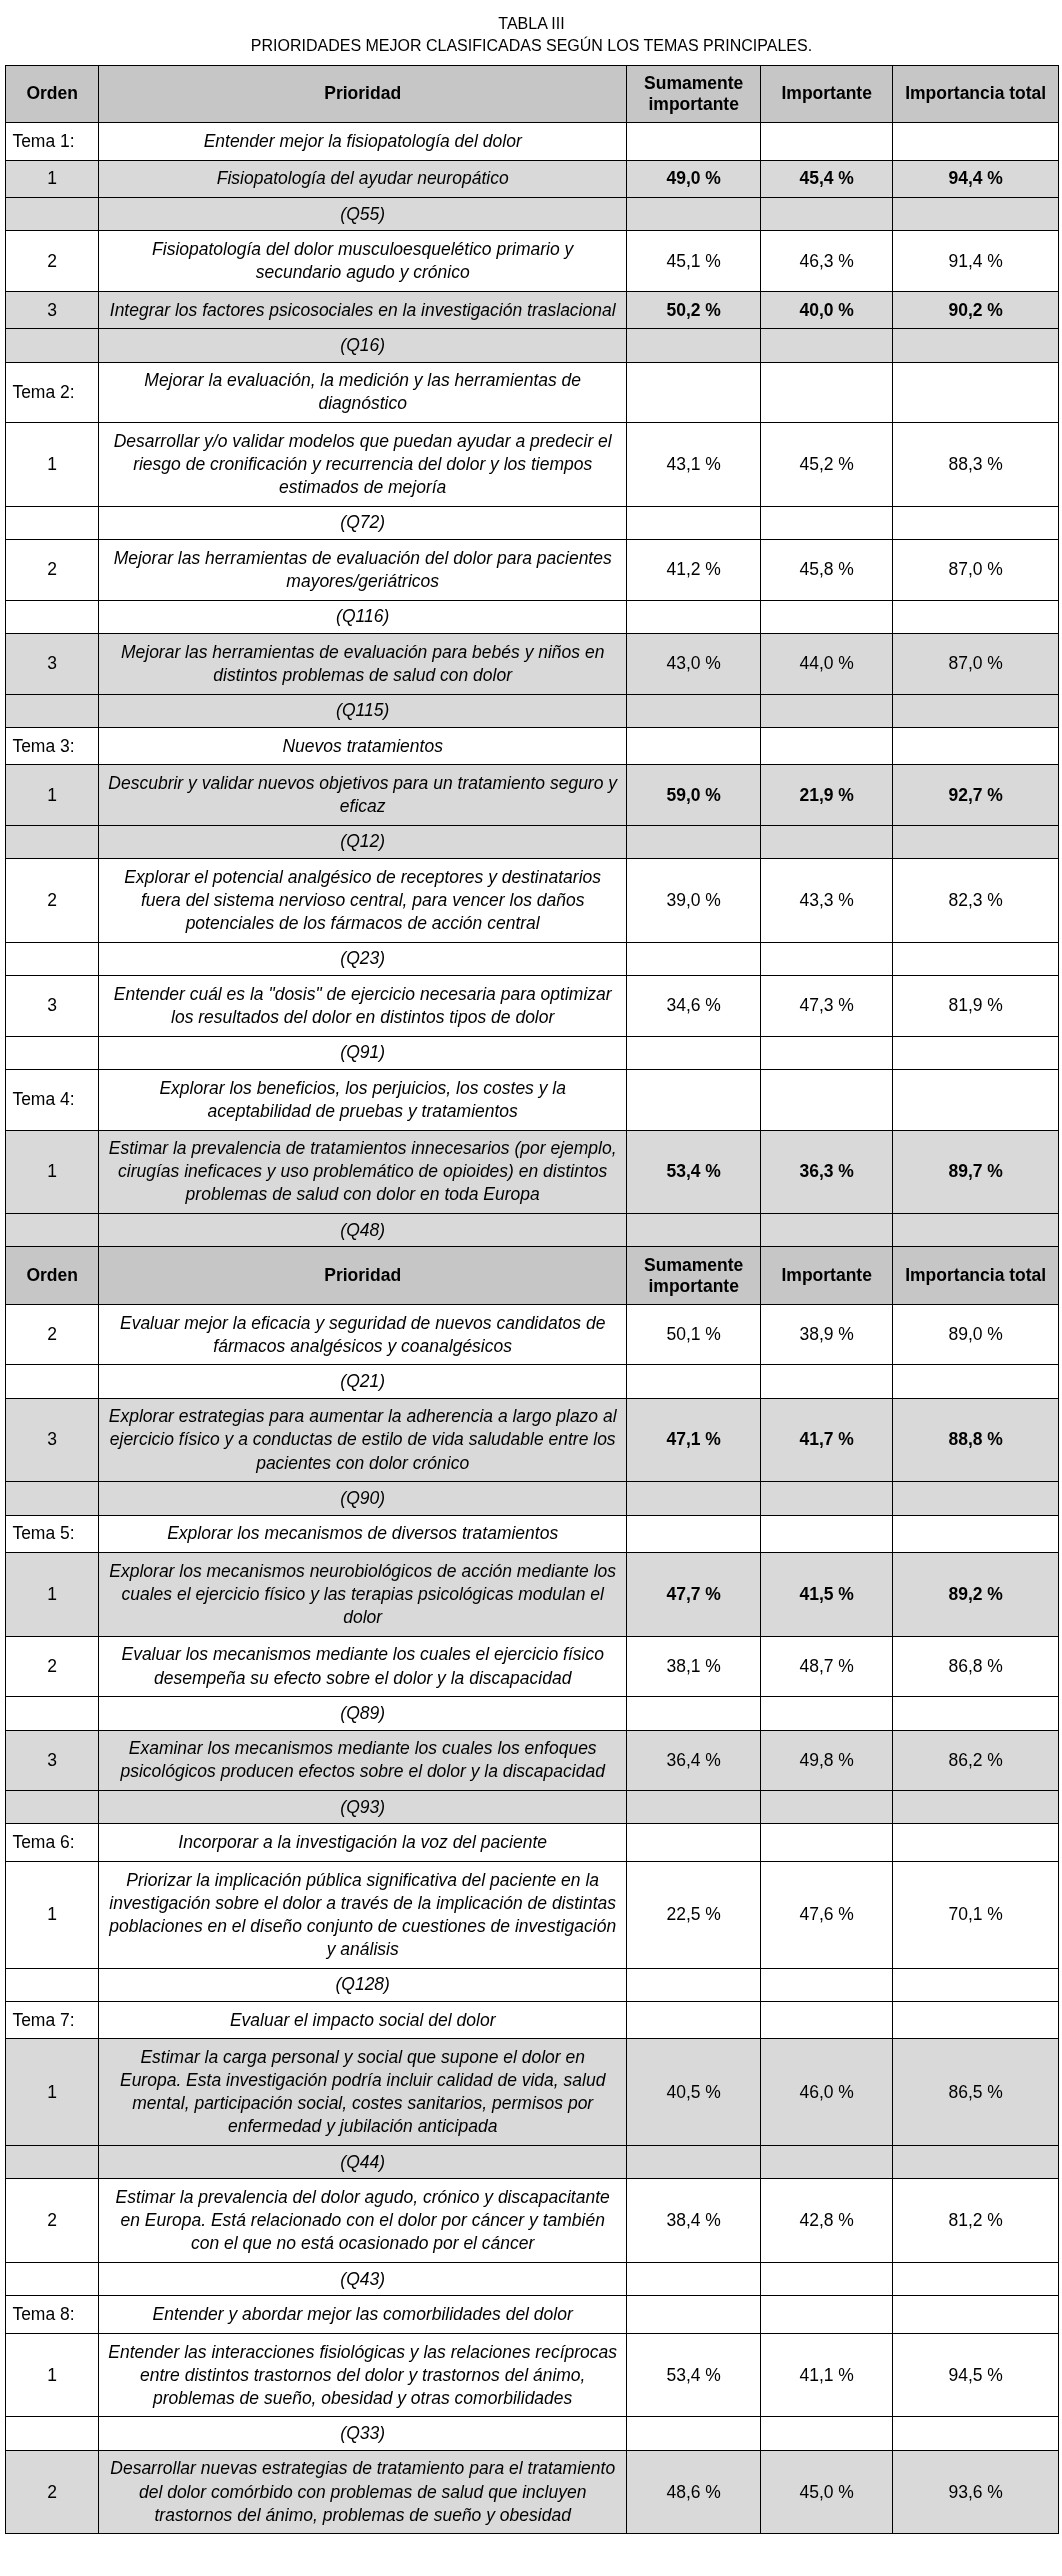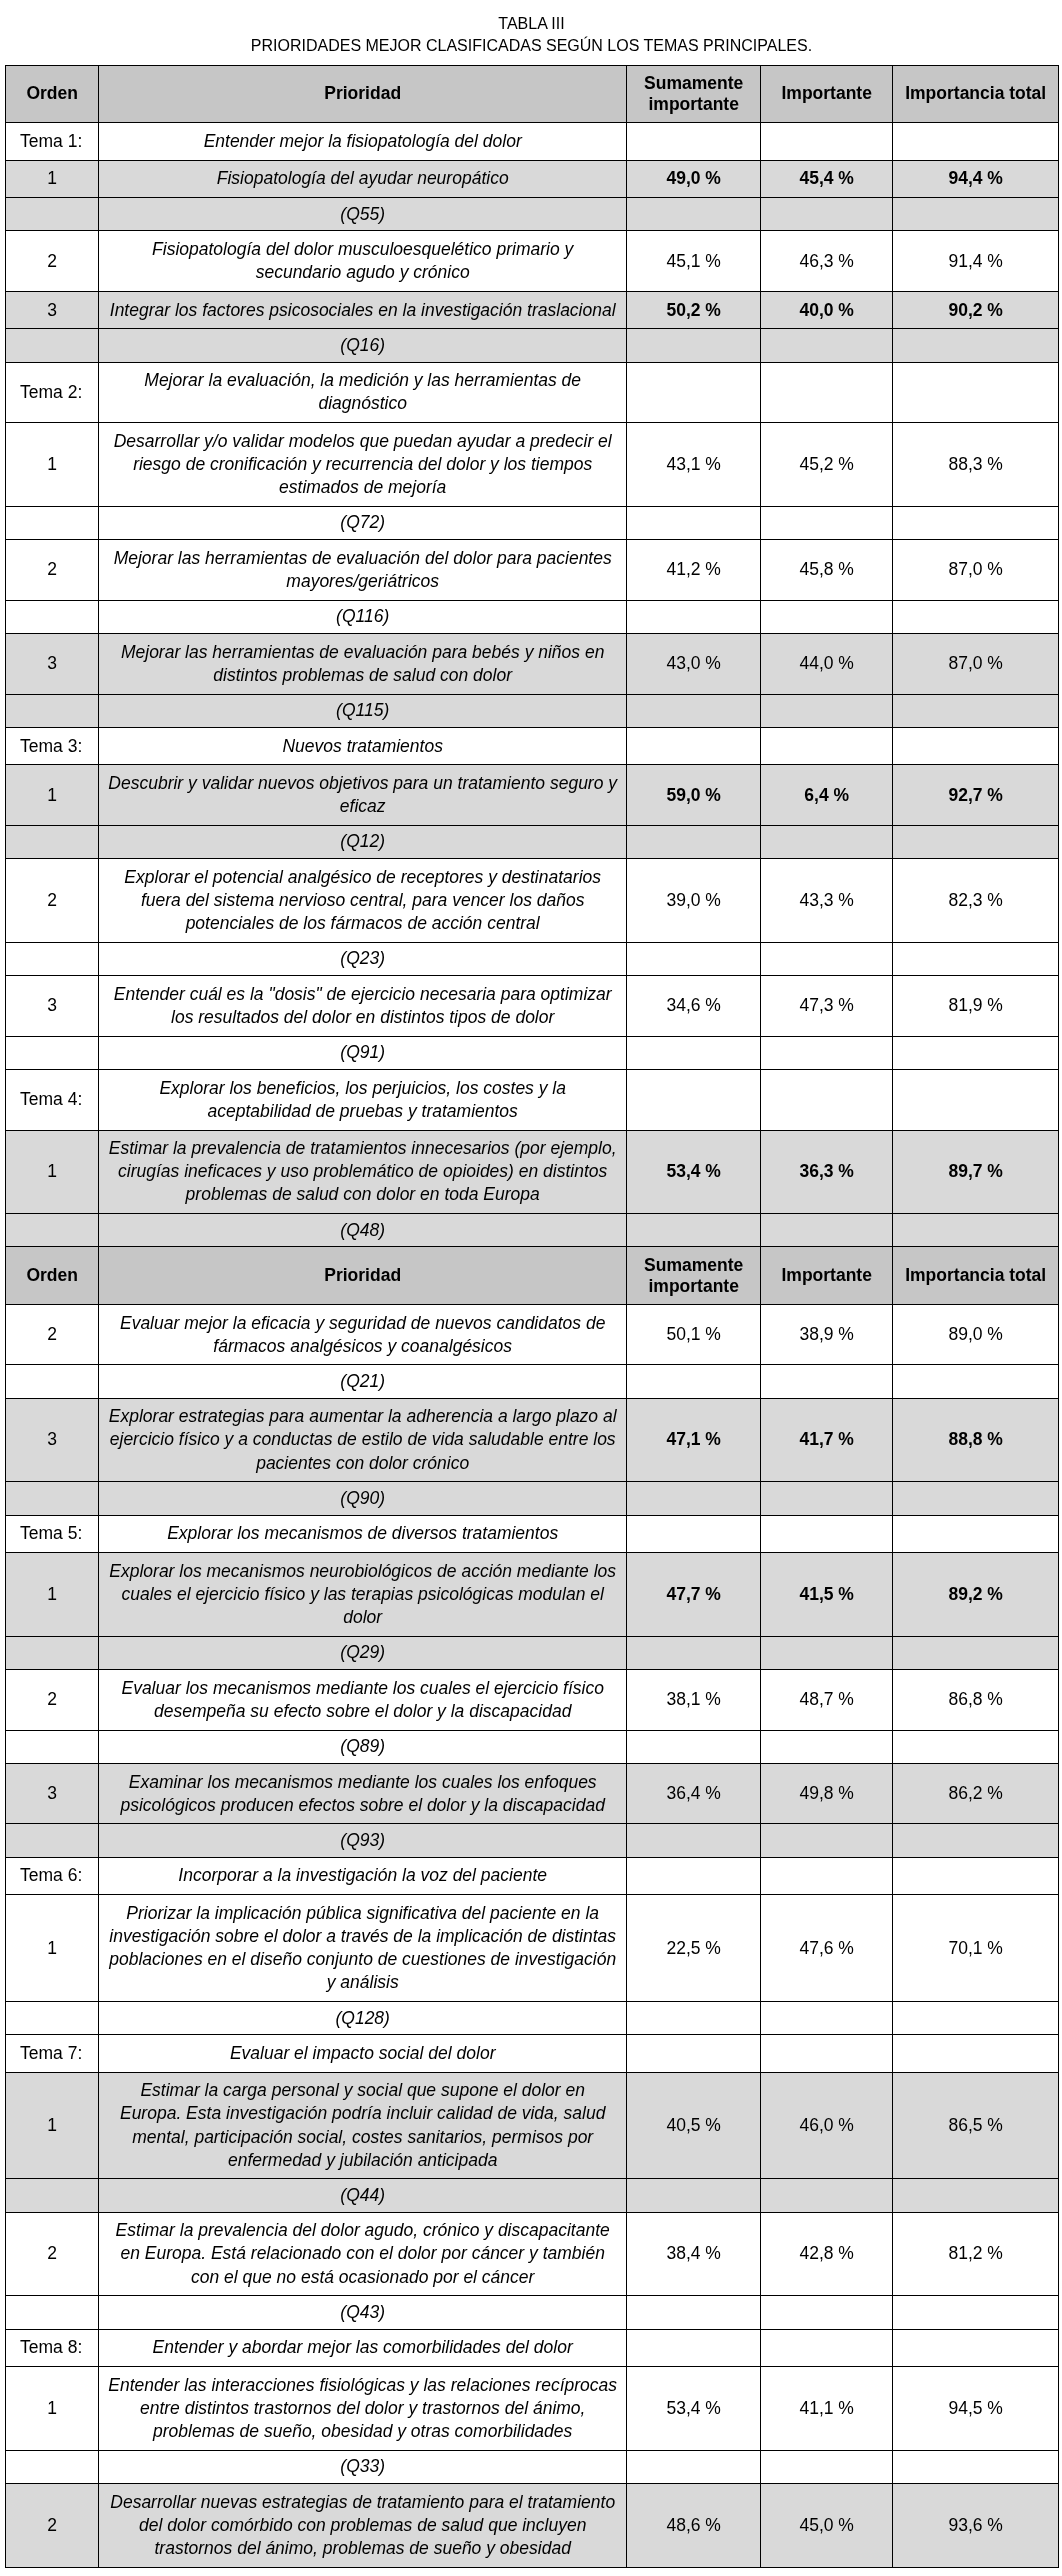--- a/index.html
+++ b/index.html
@@ -44,21 +44,21 @@
   }
   table.prio td {
     font-size: 17.5px;
     line-height: 1.32;
     padding: 6.7px 8.2px;
   }
   td.orden { text-align: center; }
   td.prioridad { text-align: center; font-style: italic; }
   td.pct { text-align: center; white-space: nowrap; }
   tr.q-row td { padding: 4.6px 8.2px; }
-  tr.tema-row td.tema-label { text-align: center; padding-left: 6.2px; }
+  tr.tema-row td.tema-label { text-align: left; padding-left: 6.2px; }
   tr.shaded td { background: #d9d9d9; }
   tr.bold-values td.pct { font-weight: bold; }
 </style>
 </head>
 <body>
 
 <div class="page">
 
   <div class="title-block">
     <span class="t1">TABLA III</span>
@@ -176,21 +176,21 @@
           <td class="orden tema-label">Tema 3:</td>
           <td class="prioridad">Nuevos tratamientos</td>
           <td class="pct"></td>
           <td class="pct"></td>
           <td class="pct"></td>
         </tr>
         <tr class="priority-row shaded bold-values">
           <td class="orden">1</td>
           <td class="prioridad">Descubrir y validar nuevos objetivos para un tratamiento seguro y eficaz</td>
           <td class="pct">59,0 %</td>
-          <td class="pct">6,4 %</td>
+          <td class="pct">21,9 %</td>
           <td class="pct">92,7 %</td>
         </tr>
         <tr class="q-row shaded">
           <td class="orden"></td>
           <td class="prioridad">(Q12)</td>
           <td class="pct"></td>
           <td class="pct"></td>
           <td class="pct"></td>
         </tr>
         <tr class="priority-row">
@@ -284,27 +284,20 @@
           <td class="pct"></td>
           <td class="pct"></td>
         </tr>
         <tr class="priority-row shaded bold-values">
           <td class="orden">1</td>
           <td class="prioridad">Explorar los mecanismos neurobiológicos de acción mediante los cuales el ejercicio físico y las terapias psicológicas modulan el dolor</td>
           <td class="pct">47,7 %</td>
           <td class="pct">41,5 %</td>
           <td class="pct">89,2 %</td>
         </tr>
-        <tr class="q-row shaded">
-          <td class="orden"></td>
-          <td class="prioridad">(Q29)</td>
-          <td class="pct"></td>
-          <td class="pct"></td>
-          <td class="pct"></td>
-        </tr>
         <tr class="priority-row">
           <td class="orden">2</td>
           <td class="prioridad">Evaluar los mecanismos mediante los cuales el ejercicio físico desempeña su efecto sobre el dolor y la discapacidad</td>
           <td class="pct">38,1 %</td>
           <td class="pct">48,7 %</td>
           <td class="pct">86,8 %</td>
         </tr>
         <tr class="q-row">
           <td class="orden"></td>
           <td class="prioridad">(Q89)</td>

